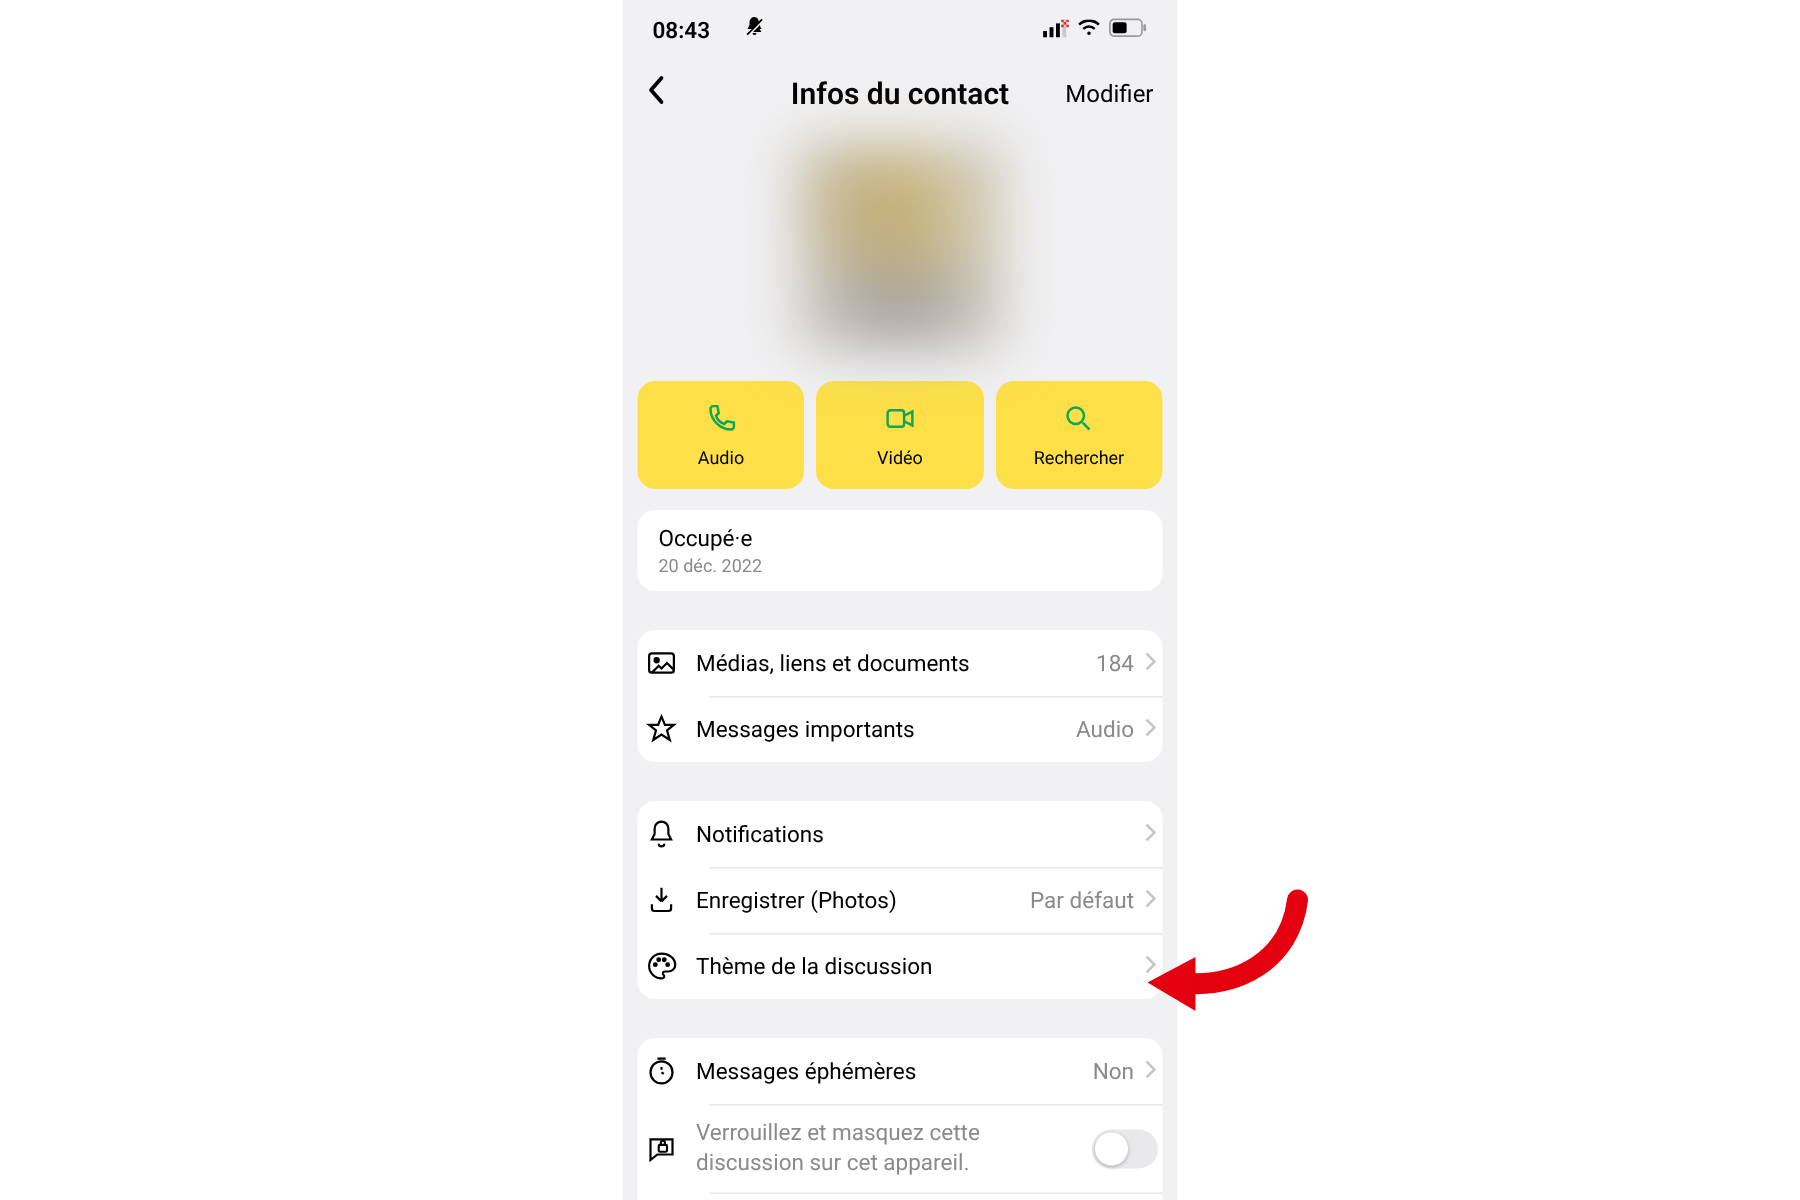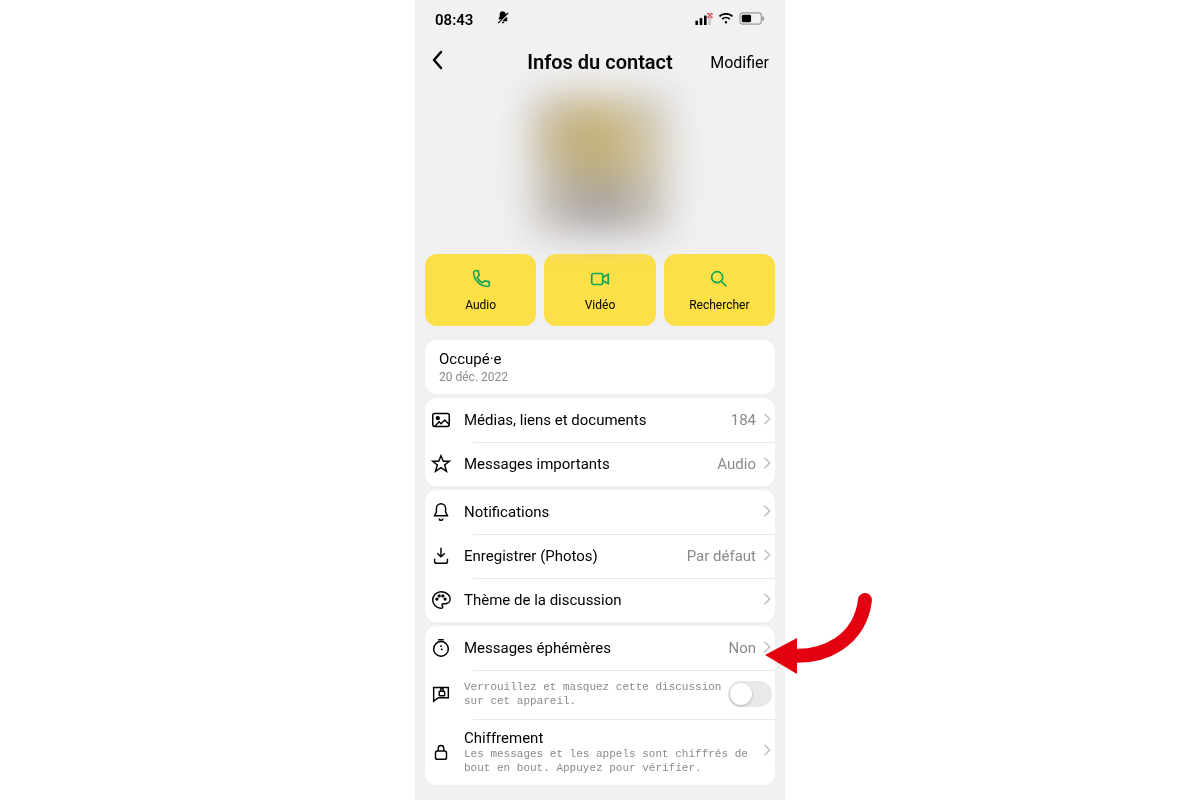--- a/index.html
+++ b/index.html
@@ -84,21 +84,21 @@
     flex-direction: column;
     align-items: center;
     justify-content: center;
     gap: 4px;
   }
   .action-btn svg { width: 22px; height: 22px; }
   .action-btn .lbl { font-size: 12px; color: #000; }
   .card {
     background: #fff;
     border-radius: 12px;
-    margin-bottom: 4px;
+    margin-bottom: 26px;
     overflow: hidden;
   }
   .status-card { padding: 10px 14px; }
   .status-text { font-size: 15px; color: #000; }
   .status-date { font-size: 12px; color: #8a8a8e; margin-top: 2px; }
   .row {
     display: flex;
     align-items: center;
     padding: 10px 3px;
     min-height: 44px;
@@ -117,21 +117,21 @@
     width: 26px;
     display: flex;
     align-items: center;
     justify-content: center;
     margin-right: 10px;
     color: #000;
   }
   .row-icon svg { width: 22px; height: 22px; }
   .row-main { flex: 1; min-width: 0; }
   .row-title { font-size: 15px; color: #000; }
-  .row-sub { font-size: 11px; color: #8a8a8e; line-height: 1.3; font-family: Liberation Mono, monospace; }
+  .row-sub { font-size: 15px; color: #8a8a8e; line-height: 1.3; }
   .row-value { font-size: 15px; color: #8a8a8e; margin-right: 6px; }
   .chev { color: #c6c6c9; }
   .chev svg { width: 10px; height: 14px; }
   .toggle {
     width: 44px;
     height: 26px;
     background: #e9e9eb;
     border-radius: 13px;
     position: relative;
     flex-shrink: 0;

